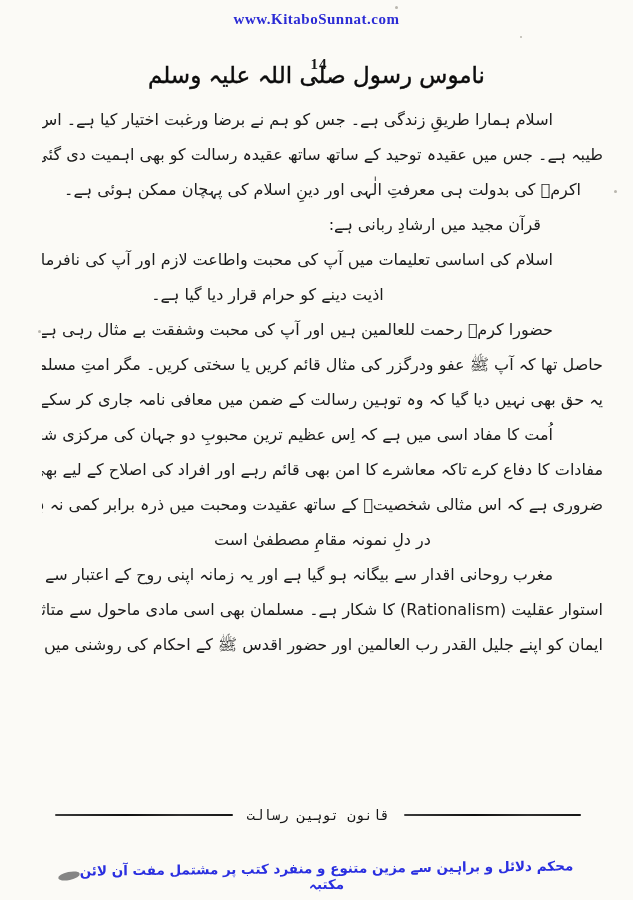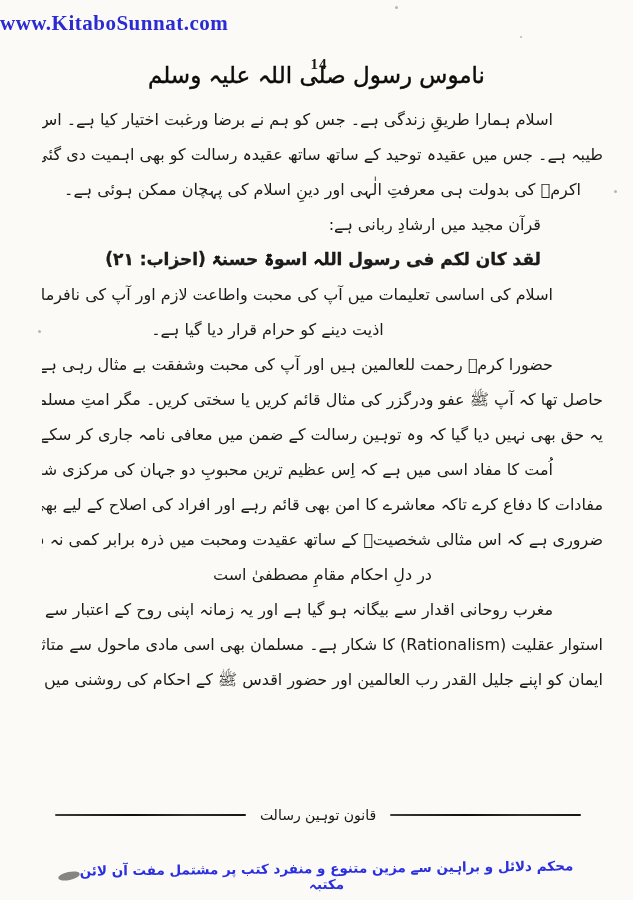--- a/index.html
+++ b/index.html
@@ -16,22 +16,23 @@
     font-family:"DejaVu Sans",sans-serif;
     color:var(--ink);
     position:relative;
     overflow:hidden;
   }
   .speck{position:absolute;background:#b9b6ae;border-radius:50%;}
 
   
   .url-top{
     position:absolute;top:11px;left:0;width:100%;
+    text-align:center;
     font-family:"Liberation Serif",serif;
-    font-weight:700;font-size:21px;letter-spacing:.5px;
+    font-weight:700;font-size:15px;letter-spacing:.5px;
     color:var(--link_blue);
   }
 
   
   .header-rule{
     position:absolute;top:40px;left:55px;right:50px;
     display:flex;align-items:center;gap:16px;height:16px;flex-direction:column;
   }
   .header-rule .bar{
     flex:1;height:2px;
@@ -66,21 +67,21 @@
   .ln.center{text-align:left;text-align-last:center;}
   .ln.ind{padding-right:50px;}
   .ln.ind60{padding-right:62px;}
   .ln.shiftl{transform:translateX(-55px);}
   .ln.arabic{font-weight:700;font-size:17px;-webkit-text-stroke:.3px #111;}
   .ln.verse{font-size:16px;}
 
   
   .footer-rule{
     position:absolute;top:806px;left:55px;right:52px;
-    display:flex;align-items:center;gap:14px;height:18px;
+    display:flex;align-items:center;gap:14px;height:18px;font-family:Liberation Mono, monospace;
   }
   .footer-rule .bar{
     flex:1;height:2px;
     background:linear-gradient(90deg,#3c3c3c 0%,#101010 40%,#2f2f2f 70%,#151515 100%);
     border-radius:1px;
   }
   .footer-title{
     direction:rtl;font-size:14px;color:#161616;white-space:nowrap;
   }
 
@@ -114,30 +115,29 @@
   <div class="bar"></div>
 </div>
 
 <div class="heading">ناموس رسول صلی اللہ علیہ وسلم</div>
 
 <div class="body-block">
   <div class="ln full ind">اسلام ہمارا طریقِ زندگی ہے۔ جس کو ہم نے برضا ورغبت اختیار کیا ہے۔ اس کی بنیاد کلمہ</div>
   <div class="ln full">طیبہ ہے۔ جس میں عقیدہ توحید کے ساتھ ساتھ عقیدہ رسالت کو بھی اہمیت دی گئی ہے۔ کیونکہ حضور</div>
   <div class="ln center">اکرمؐ کی بدولت ہی معرفتِ الٰہی اور دینِ اسلام کی پہچان ممکن ہوئی ہے۔</div>
   <div class="ln ind60">قرآن مجید میں ارشادِ ربانی ہے:</div>
-  <div class="ln arabic ind60">لقد کان لکم فی رسول اللہ اسوۃ حسنۃ (احزاب: ۲۱)</div>
   <div class="ln full ind">اسلام کی اساسی تعلیمات میں آپ کی محبت واطاعت لازم اور آپ کی نافرمانی اور</div>
   <div class="ln center shiftl">اذیت دینے کو حرام قرار دیا گیا ہے۔</div>
   <div class="ln full ind">حضورا کرمؐ رحمت للعالمین ہیں اور آپ کی محبت وشفقت بے مثال رہی ہے۔ اس لیے آپ کو اختیار</div>
   <div class="ln full">حاصل تھا کہ آپ ﷺ عفو ودرگزر کی مثال قائم کریں یا سختی کریں۔ مگر امتِ مسلمہ کے کسی فرد کو</div>
   <div class="ln center">یہ حق بھی نہیں دیا گیا کہ وہ توہین رسالت کے ضمن میں معافی نامہ جاری کر سکے۔</div>
   <div class="ln full ind">اُمت کا مفاد اسی میں ہے کہ اِس عظیم ترین محبوبِ دو جہان کی مرکزی شخصیت کے حقوق و</div>
   <div class="ln full">مفادات کا دفاع کرے تاکہ معاشرے کا امن بھی قائم رہے اور افراد کی اصلاح کے لیے بھی یہ</div>
   <div class="ln center">ضروری ہے کہ اس مثالی شخصیتؐ کے ساتھ عقیدت ومحبت میں ذرہ برابر کمی نہ ہو۔</div>
-  <div class="ln center verse">در دلِ احکام مقامِ مصطفیٰ است</div>
+  <div class="ln center verse">در دلِ نمونہ مقامِ مصطفیٰ است</div>
   <div class="ln full ind">مغرب روحانی اقدار سے بیگانہ ہو گیا ہے اور یہ زمانہ اپنی روح کے اعتبار سے مادے پر</div>
   <div class="ln full">استوار عقلیت (Rationalism) کا شکار ہے۔ مسلمان بھی اسی مادی ماحول سے متاثر ہو کر</div>
   <div class="ln center">ایمان کو اپنے جلیل القدر رب العالمین اور حضور اقدس ﷺ کے احکام کی روشنی میں پرکھنے کی</div>
 </div>
 
 <div class="footer-rule">
   <div class="bar"></div>
   <div class="footer-title">قانون توہین رسالت</div>
   <div class="bar"></div>
 </div>

